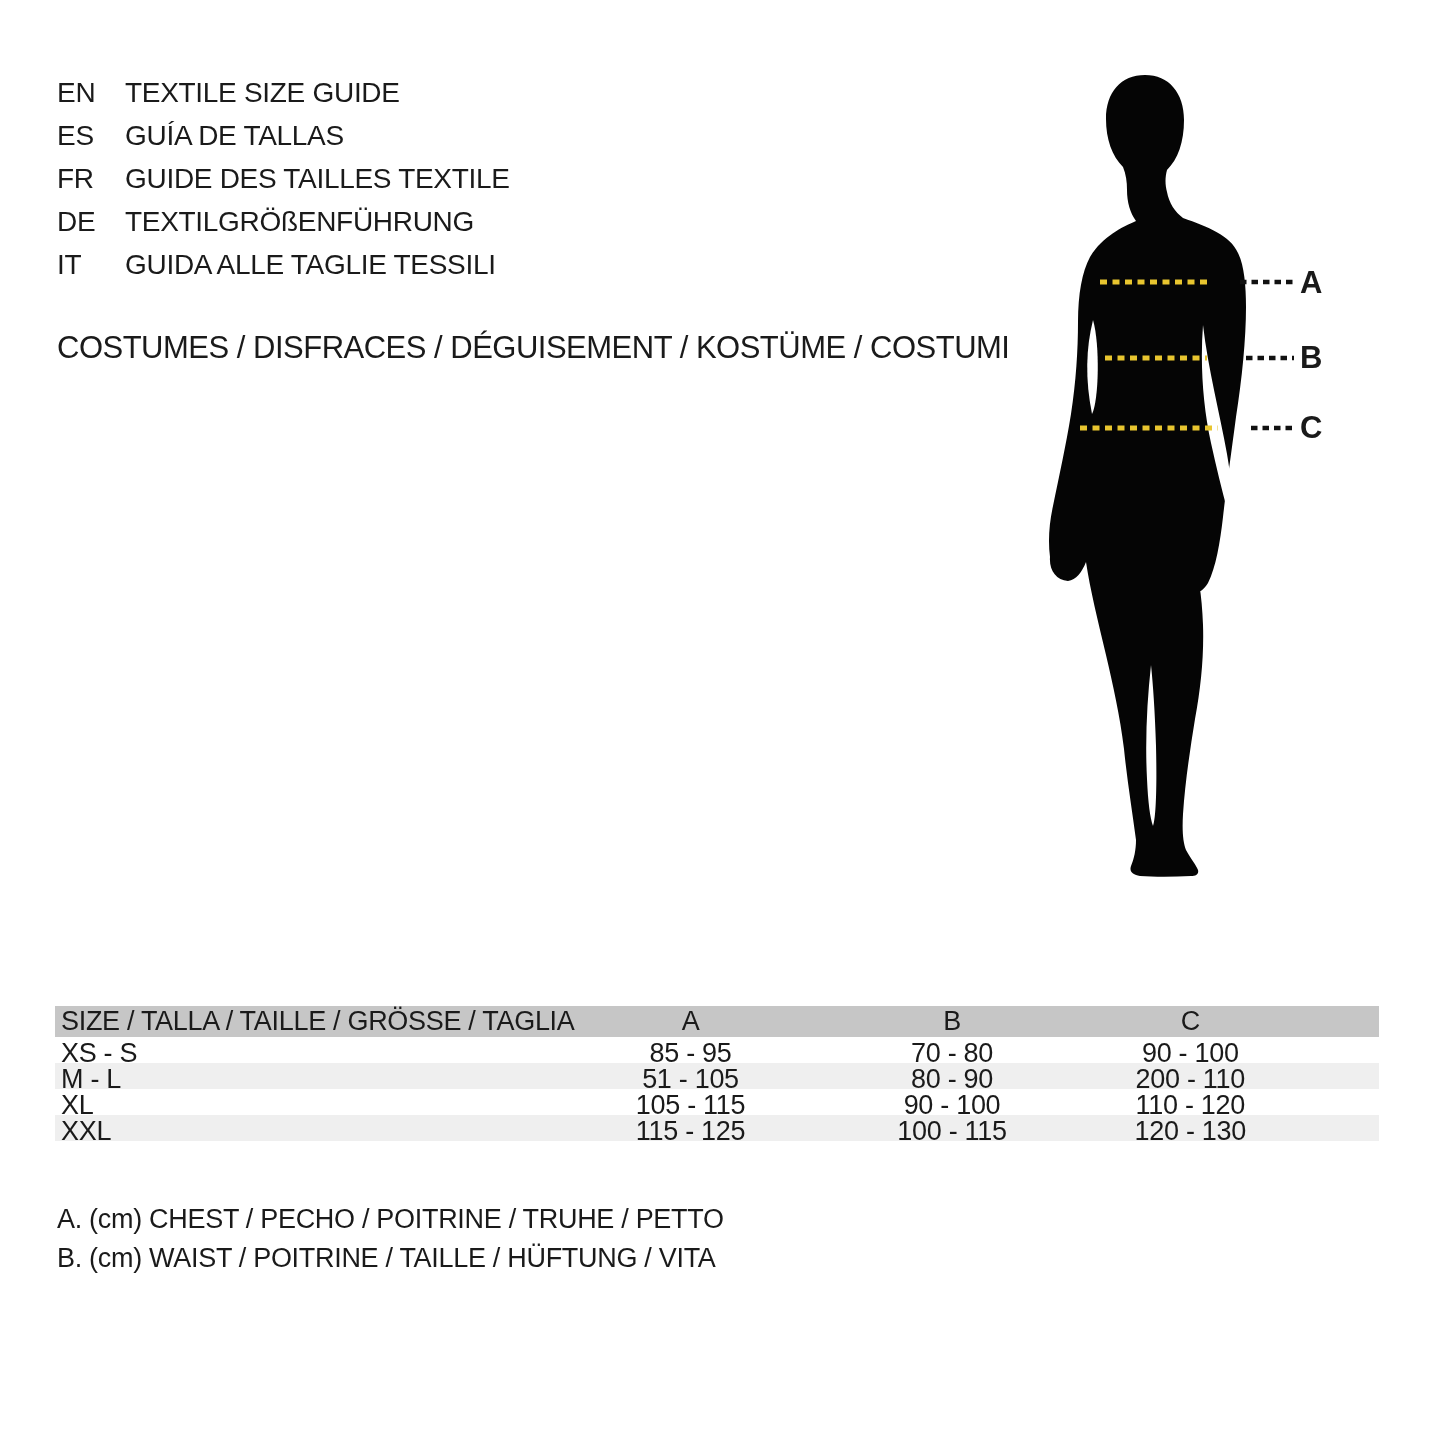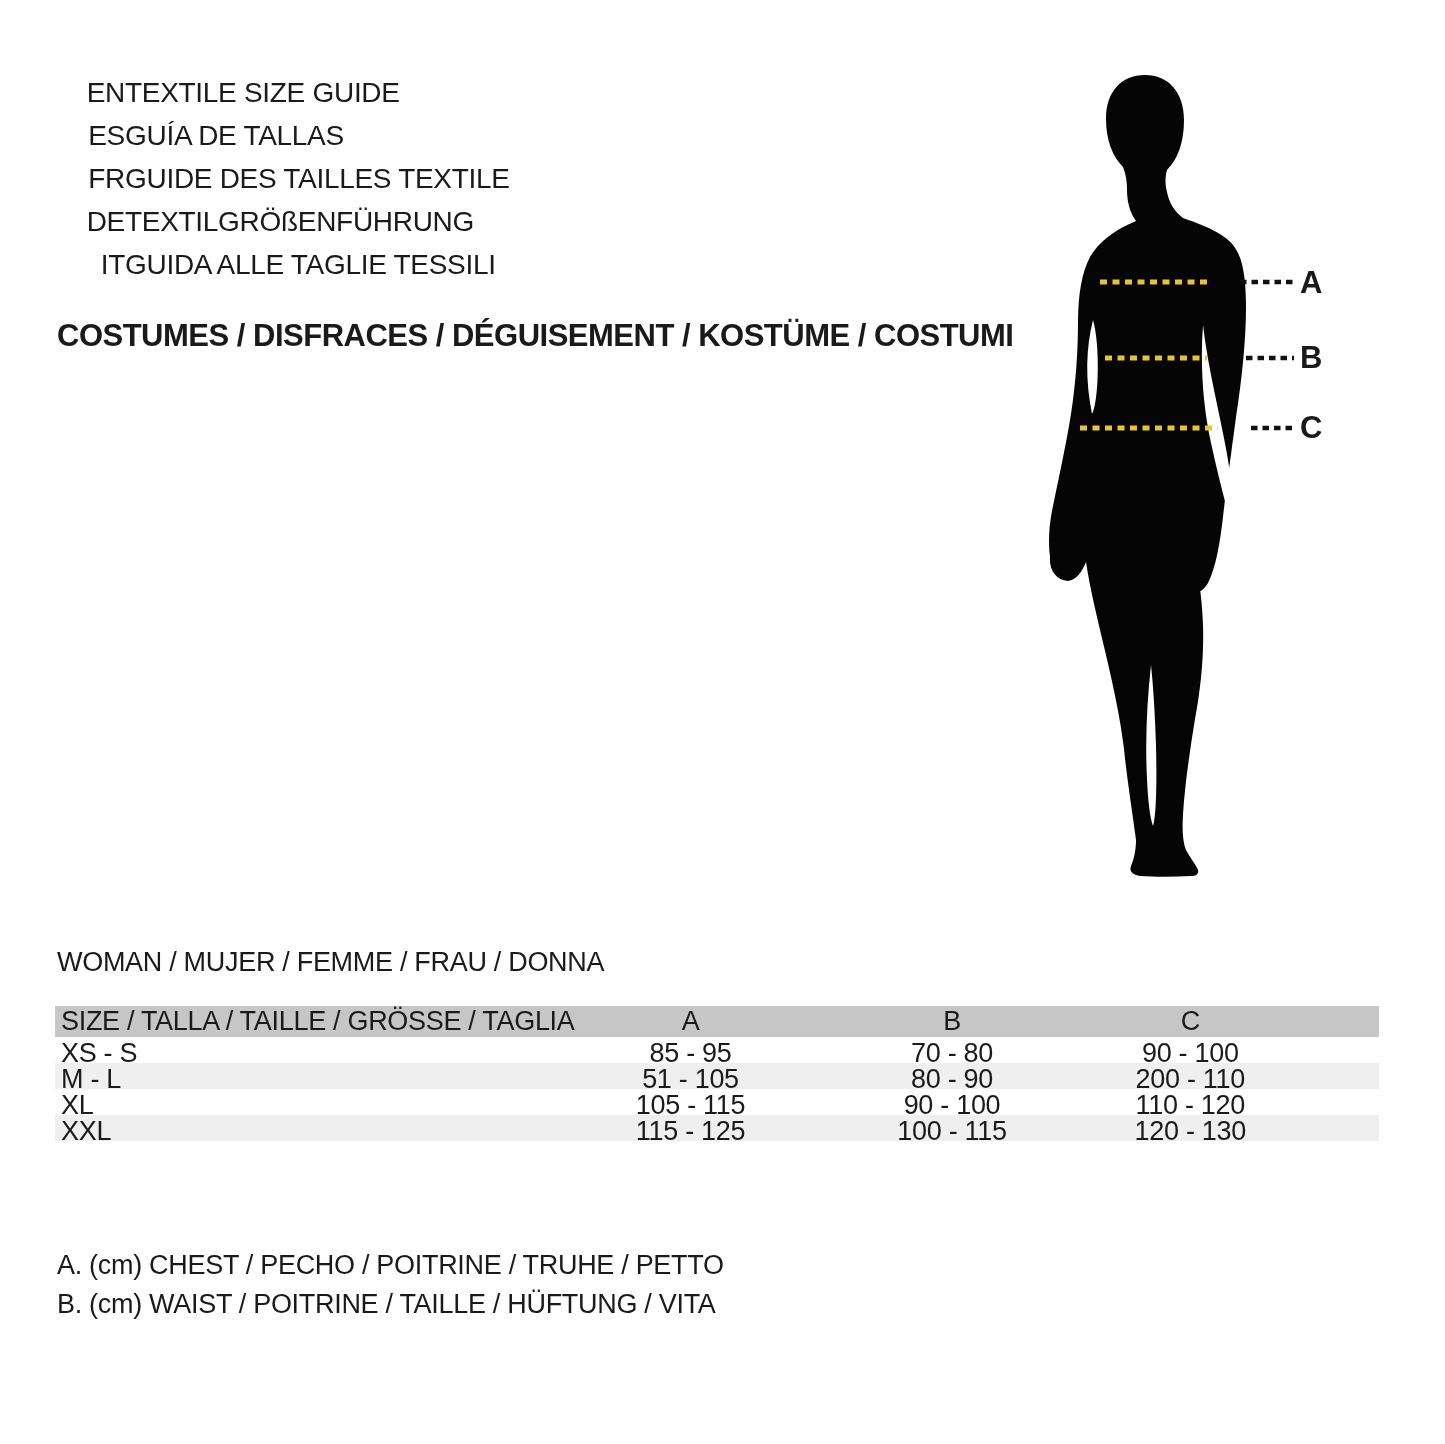--- a/index.html
+++ b/index.html
@@ -9,25 +9,25 @@
     --tbl-header:#c6c6c6;
     --tbl-alt:#efefef;
   }
   *{margin:0;padding:0;box-sizing:border-box;}
   body{background:#ffffff;font-family:"Liberation Sans","DejaVu Sans",sans-serif;color:var(--ink);}
   #canvas{position:relative;width:1445px;height:1444px;background:#ffffff;overflow:hidden;}
 
   
   .lang-block{position:absolute;left:57px;top:71px;}
   .lang-row{display:flex;height:43px;line-height:43px;font-size:28px;letter-spacing:-0.3px;}
-  .lang-code{width:68px;font-weight:bold;font-weight:500;text-align:right;}
+  .lang-code{width:68px;font-weight:bold;font-weight:500;}
   .lang-label{white-space:nowrap;}
 
   
-  .category{position:absolute;left:57px;top:318px;font-size:31px;font-weight:bold;letter-spacing:-0.5px;white-space:nowrap;}
+  .category{position:absolute;left:57px;top:330px;font-size:31px;font-weight:normal;letter-spacing:-0.5px;white-space:nowrap;}
 
   
   .figure-svg{position:absolute;left:1040px;top:73px;width:300px;height:807px;}
   .sil{fill:#050505;}
   .gap{fill:#ffffff;}
   .dash-yellow{stroke:var(--yellow);stroke-width:5;stroke-dasharray:7 5.5;fill:none;}
   .dash-black{stroke:var(--dashblack);stroke-width:4.5;stroke-dasharray:6.5 5;fill:none;}
   .marker-label{position:absolute;left:1300px;width:40px;height:36px;line-height:36px;font-size:31px;font-weight:bold;}
   #marker-a{top:265px;} #marker-b{top:340px;} #marker-c{top:410px;}
 
@@ -40,21 +40,21 @@
   .t-row.head{height:31px;line-height:31px;background:var(--tbl-header);}
   .t-row.body-row{height:26px;line-height:33px;}
   .t-row.alt{background:var(--tbl-alt);}
   .c-size{width:38%;padding-left:6px;text-align:left;white-space:nowrap;}
   .c-a{width:20%;text-align:center;}
   .c-b{width:19.5%;text-align:center;}
   .c-c{width:16.5%;text-align:center;}
   .c-sp{width:6%;}
 
   
-  .legend{position:absolute;left:57px;top:1246px;}
+  .legend{position:absolute;left:57px;top:1200px;}
   .legend-line{height:39px;line-height:39px;font-size:27px;letter-spacing:-0.3px;white-space:nowrap;}
 </style>
 </head>
 <body>
 
 <div id="canvas">
 
   <div class="lang-block">
     <div class="lang-row">
       <span class="lang-code">EN</span>
@@ -125,21 +125,20 @@
     <line class="dash-yellow" x1="40" y1="355" x2="178" y2="355"></line>
     <line class="dash-black" x1="200" y1="209" x2="254" y2="209"></line>
     <line class="dash-black" x1="206" y1="285" x2="254" y2="285"></line>
     <line class="dash-black" x1="211" y1="355" x2="254" y2="355"></line>
   </svg>
 
   <div class="marker-label" id="marker-a">A</div>
   <div class="marker-label" id="marker-b">B</div>
   <div class="marker-label" id="marker-c">C</div>
 
-  <div class="section-title">WOMAN / MUJER / FEMME / FRAU / DONNA</div>
 
   <div class="size-table">
     <div class="t-row head">
       <div class="c-size">SIZE / TALLA / TAILLE / GRÖSSE / TAGLIA</div>
       <div class="c-a">A</div>
       <div class="c-b">B</div>
       <div class="c-c">C</div>
       <div class="c-sp"></div>
     </div>
     <div class="t-row body-row">

